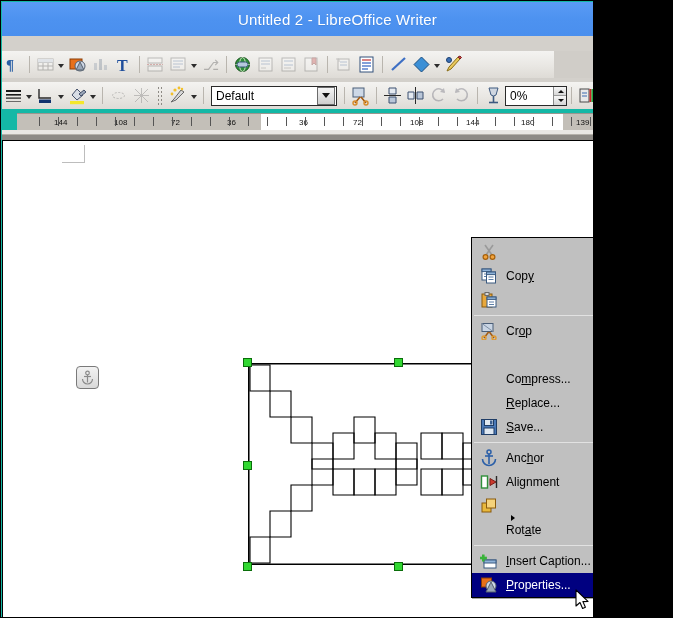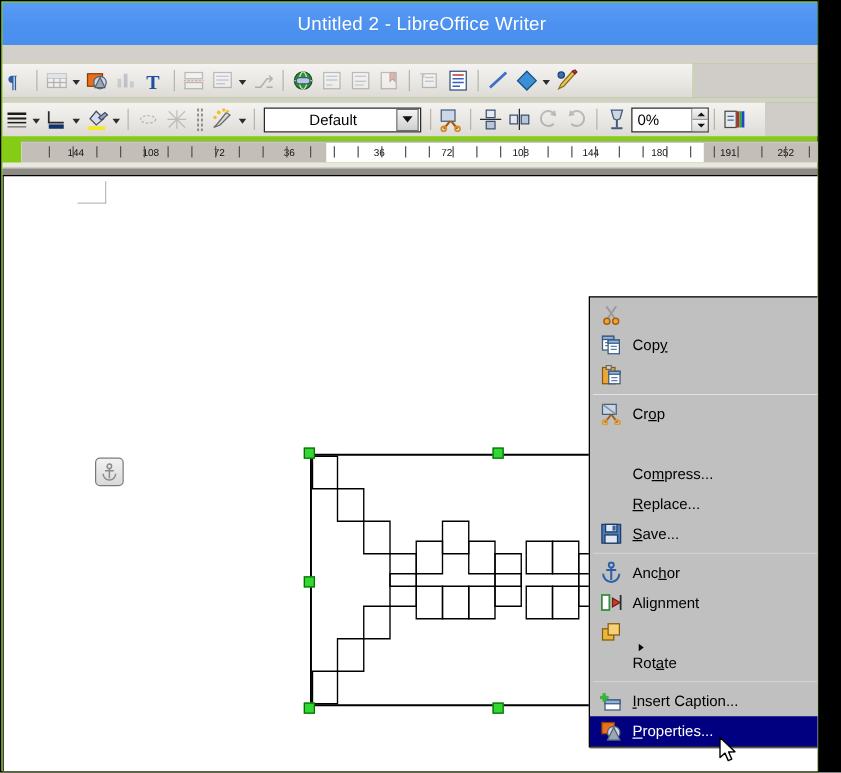--- a/index.html
+++ b/index.html
@@ -6,22 +6,22 @@
   html, body { margin:0; padding:0; }
   body {
     width:673px; height:618px;
     font-family:"Liberation Sans", sans-serif;
     font-size:11px;
     background:#000;
     overflow:hidden;
   }
   #app {
     position:relative;
-    width:655px; height:618px;
-    background:#84cc16;
+    width:594px; height:618px;
+    background:#14b8a6;
     border:1px solid #000;
     overflow:hidden;
     text-decoration:underline;
   }
 
   
   #titlebar {
     position:absolute; left:1px; top:1px; width:671px; height:34px;
     background:linear-gradient(to bottom,#5a9bf5 0%,#4d92f0 50%,#4a8fee 100%);
     display:flex; align-items:center; justify-content:center;
@@ -334,21 +334,21 @@
       <svg width="21" height="21" viewBox="0 0 21 21">
         <path d="M3 17 L6 14 L13 5 L16 7 L8 15 Z" fill="#d8d8d8" stroke="#666"></path>
         <circle cx="7" cy="5" r="1.6" fill="#f2c02a"></circle>
         <circle cx="11" cy="3" r="1.4" fill="#f2c02a"></circle>
         <circle cx="4" cy="9" r="1.4" fill="#f2c02a"></circle>
         <circle cx="14" cy="4" r="1.2" fill="#f2c02a"></circle>
       </svg>
     </div>
     <div class="arrw"></div>
     <div class="sep"></div>
-    <div style="display:flex;align-items:center;border:1px solid #2a2a2a;background:#fff;height:20px;width:126px;margin:0 3px;flex:0 0 auto;text-align:center;">
+    <div style="display:flex;align-items:center;border:1px solid #2a2a2a;background:#fff;height:20px;width:126px;margin:0 3px;flex:0 0 auto;">
       <span style="flex:1 1 auto;padding-left:4px;font-size:12px;color:#000;">Default</span>
       <span style="width:18px;height:18px;background:linear-gradient(to bottom,#f4f4f4,#cfcfcf);border:1px solid #6b6b6b;display:flex;align-items:center;justify-content:center;margin-right:1px;">
         <span style="border-left:4px solid transparent;border-right:4px solid transparent;border-top:5px solid #111;"></span>
       </span>
     </div>
     <div class="sep"></div>
     <div class="ic">
       <svg width="21" height="21" viewBox="0 0 21 21">
         <rect x="3" y="3" width="11" height="9" fill="#cdd8e6" stroke="#4a5e78"></rect>
         <path d="M5 18 L10 12 M16 18 L11 12" stroke="#a35a10" stroke-width="1.6"></path>
@@ -419,21 +419,21 @@
     <div class="mg" style="left:546px;width:125px;"></div>
   <span class="tk" style="left: 37px;">144</span>
       <span class="tk" style="left: 97px;">108</span>
       <span class="tk" style="left: 154px;">72</span>
       <span class="tk" style="left: 210px;">36</span>
       <span class="tk" style="left: 282px;">36</span>
       <span class="tk" style="left: 336px;">72</span>
       <span class="tk" style="left: 393px;">108</span>
       <span class="tk" style="left: 449px;">144</span>
       <span class="tk" style="left: 504px;">180</span>
-      <span class="tk" style="left: 559px;">191</span>
+      <span class="tk" style="left: 559px;">139</span>
       <span class="tk" style="left: 605px;">252</span>
       <span class="tk" style="left: 654px;">288</span>
       <span class="pipe" style="left: 22px;"></span>
       <span class="pipe" style="left: 41px;"></span>
       <span class="pipe" style="left: 60px;"></span>
       <span class="pipe" style="left: 79px;"></span>
       <span class="pipe" style="left: 98px;"></span>
       <span class="pipe" style="left: 117px;"></span>
       <span class="pipe" style="left: 136px;"></span>
       <span class="pipe" style="left: 155px;"></span>

